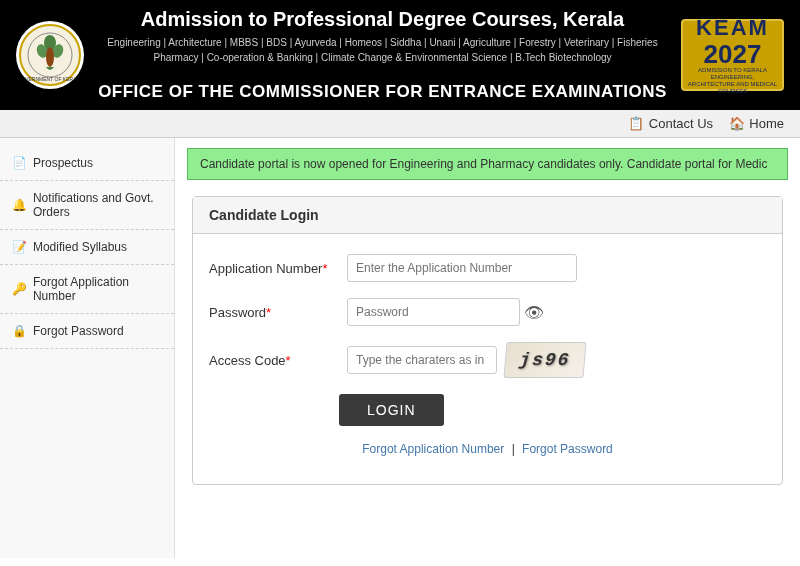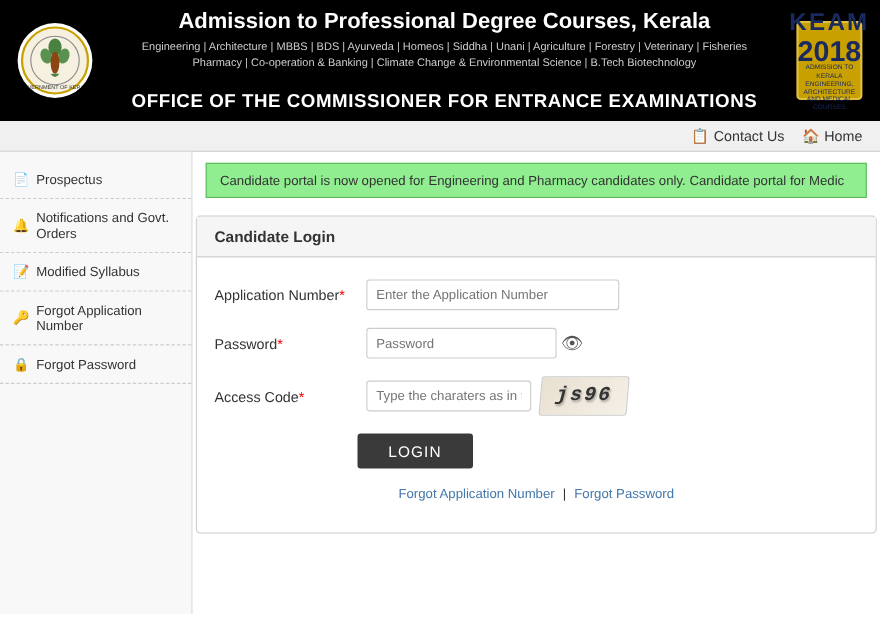--- a/index.html
+++ b/index.html
@@ -32,21 +32,21 @@
       font-size: 17px;
       font-weight: bold;
       color: #fff;
       margin-top: 17px;
       letter-spacing: 0.5px;
     }
     .keam-badge {
       background: #c8a000;
       border: 2px solid #e0c040;
       border-radius: 4px;
-      width: 60px;
+      width: 103px;
       height: 72px;
       display: flex;
       flex-direction: column;
       align-items: center;
       justify-content: center;
       flex-shrink: 0;
       padding: 4px;
     }
     .keam-text {
       font-size: 22px;
@@ -128,21 +128,21 @@
       color: #333;
       overflow: hidden;
       white-space: nowrap;
       margin: 10px 12px 16px 12px;
     }
 
     
     .login-card {
       border: 1px solid #ccc;
       border-radius: 4px;
-      margin: 0 3px;
+      margin: 0 17px;
       padding: 0;
     }
     .login-card-header {
       background: #f5f5f5;
       border-bottom: 1px solid #ccc;
       padding: 10px 16px;
       font-size: 14px;
       font-weight: bold;
       color: #333;
     }
@@ -269,21 +269,21 @@
     </svg>
   </div>
   <div class="header-center">
     <div class="header-title">Admission to Professional Degree Courses, Kerala</div>
     <div class="header-subtitle">Engineering | Architecture | MBBS | BDS | Ayurveda | Homeos | Siddha | Unani | Agriculture | Forestry | Veterinary | Fisheries</div>
     <div class="header-subtitle">Pharmacy | Co-operation &amp; Banking | Climate Change &amp; Environmental Science | B.Tech Biotechnology</div>
     <div class="header-office">OFFICE OF THE COMMISSIONER FOR ENTRANCE EXAMINATIONS</div>
   </div>
   <div class="keam-badge">
     <div class="keam-text">KEAM</div>
-    <div class="keam-year">2018</div>
+    <div class="keam-year">2027</div>
     <div class="keam-sub">ADMISSION TO KERALA ENGINEERING, ARCHITECTURE AND MEDICAL COURSES</div>
   </div>
 </div>
 
 <div class="navbar">
   <a class="nav-link">
     <span>📋</span>
     <span>Contact Us</span>
   </a>
   <a class="nav-link">

